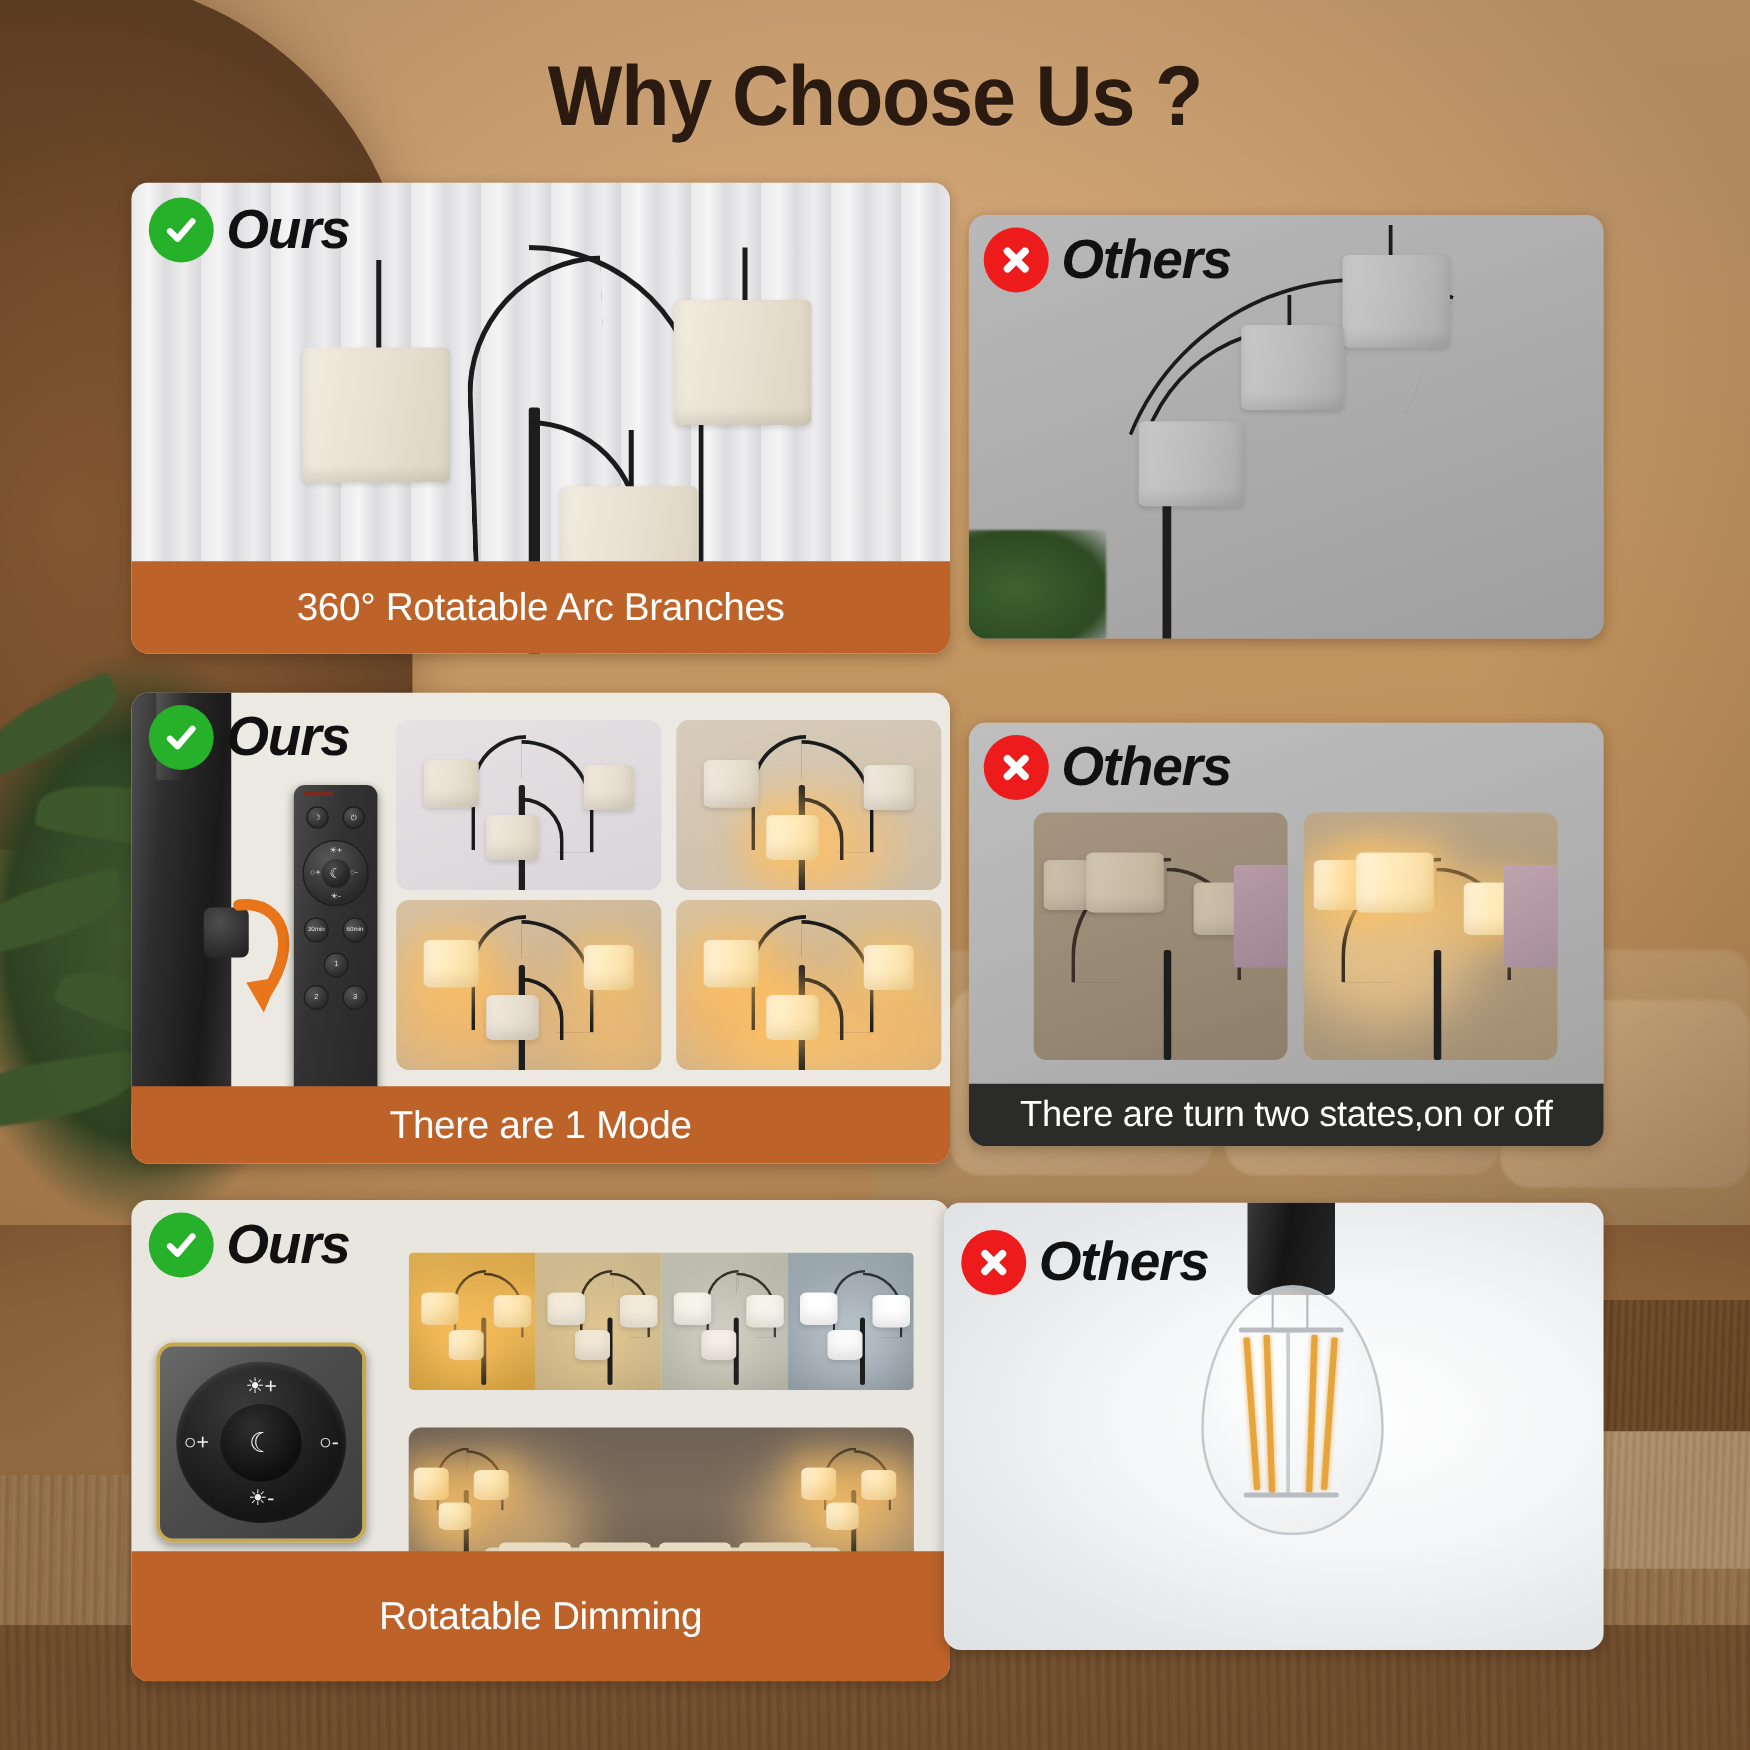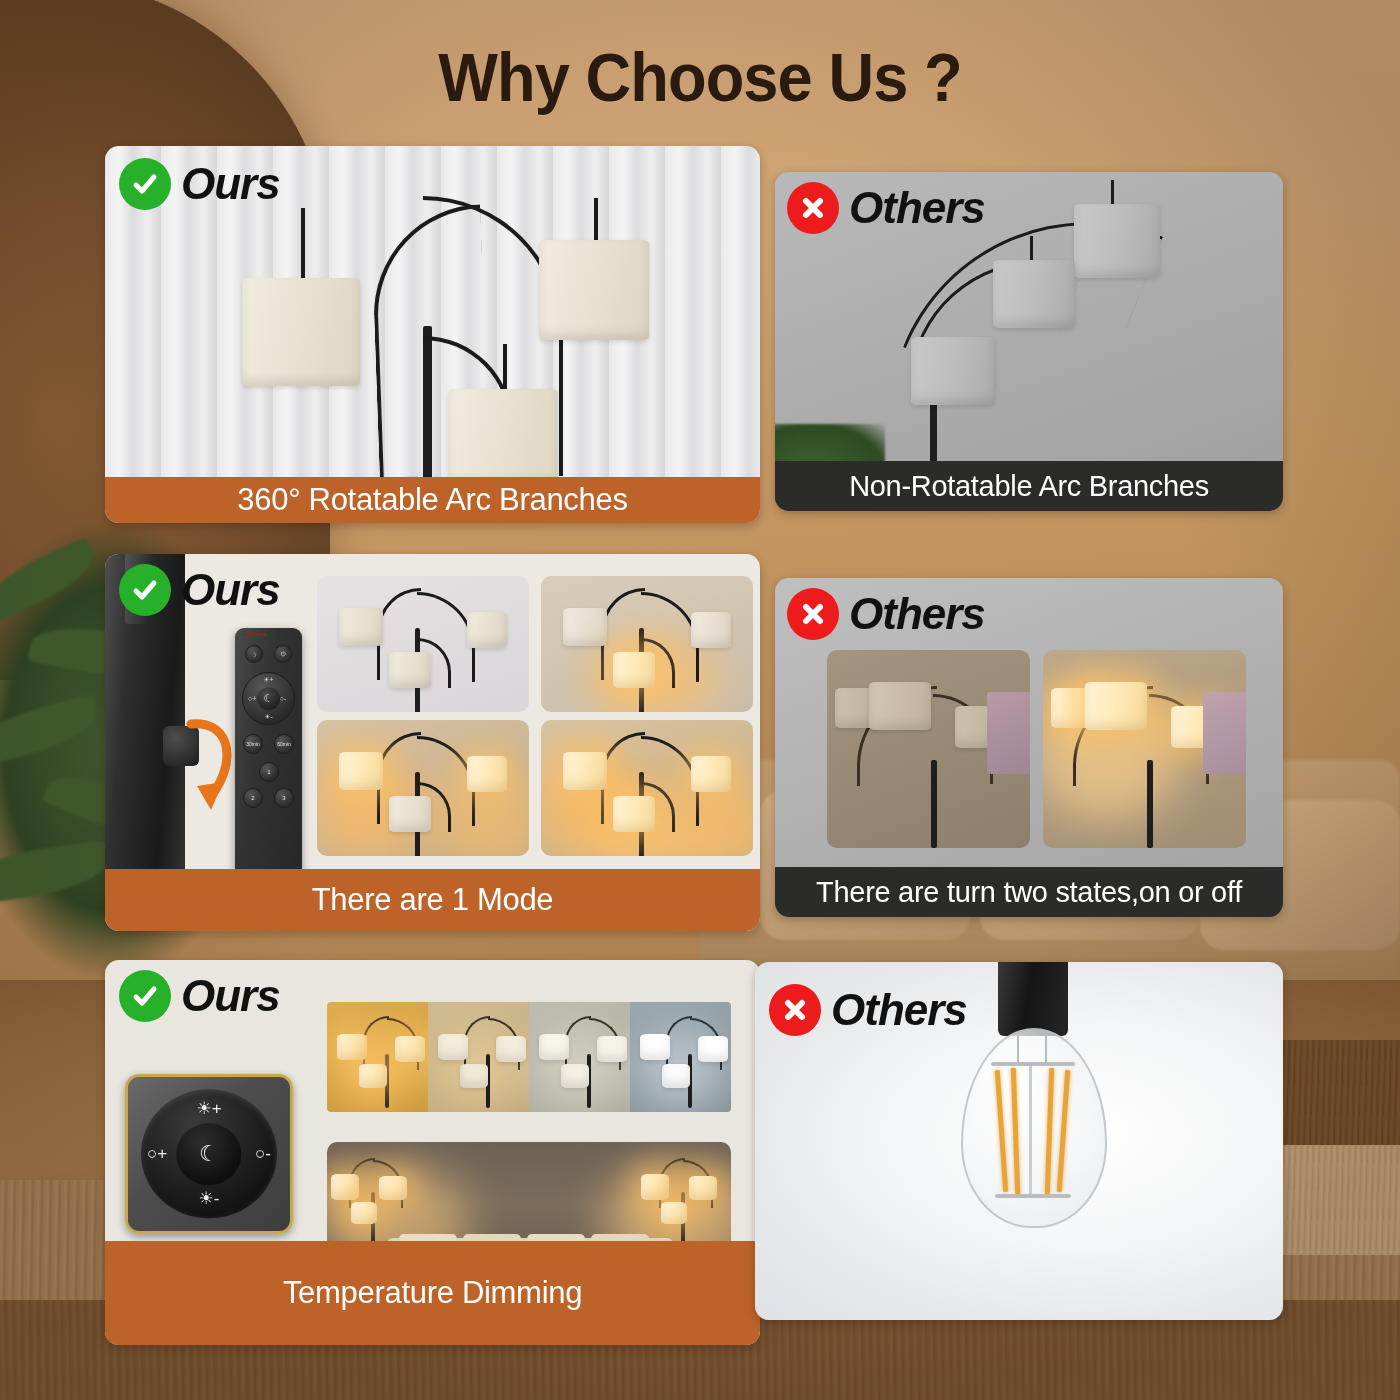--- a/index.html
+++ b/index.html
@@ -267,21 +267,21 @@
       </div>
     </div>
     <div class="badge" style="left:14px; top:12px;">
       <div class="circle ok">
         <svg width="30" height="30" viewBox="0 0 30 30">
             <path d="M6 16 L12 22 L24 8" stroke="#fff" stroke-width="5" fill="none" stroke-linecap="round" stroke-linejoin="round"></path>
           </svg>
       </div>
       <div class="lbl">Ours</div>
     </div>
-    <div class="caption ours" style="height:46px;">360° Rotatable Arc Branches</div>
+    <div class="caption ours" style="height:74px;">360° Rotatable Arc Branches</div>
   </div>
 
   <div class="panel" style="left:775px; top:172px; width:508px; height:339px;">
     <div class="photo" style="background:linear-gradient(160deg,#b9b9b9,#a9a9a9 60%,#9f9f9f 100%);">
       <div class="pole" style="left:155px; top:170px; width:7px; height:170px;"></div>
       <div style="position:absolute;left:158px;top:20px;width:200px;height:200px;border-left:3px solid #1b1b1b;border-top:3px solid #1b1b1b;border-radius:200px 0 0 0;transform:rotate(22deg);"></div>
       <div style="position:absolute;left:158px;top:70px;width:130px;height:140px;border-left:3px solid #1b1b1b;border-top:3px solid #1b1b1b;border-radius:140px 0 0 0;transform:rotate(20deg);"></div>
       <div style="position:absolute;left:336px;top:8px;width:3px;height:40px;background:#1b1b1b;"></div>
       <div style="position:absolute;left:255px;top:64px;width:3px;height:36px;background:#1b1b1b;"></div>
       <div class="shade gray" style="left:299px; top:32px;  width:86px;  height:74px;"></div>
@@ -291,21 +291,20 @@
       <div style="position:absolute;left:-10px;top:252px;width:120px;height:96px;background:radial-gradient(ellipse at 40% 50%, #3f6330, #2d4a22 70%, rgba(45,74,34,0) 100%);filter:blur(.8px);"></div>
     </div>
     <div class="badge" style="left:12px; top:10px;">
       <div class="circle no">
         <svg width="30" height="30" viewBox="0 0 30 30">
             <path d="M8 8 L22 22 M22 8 L8 22" stroke="#fff" stroke-width="6" stroke-linecap="round"></path>
           </svg>
       </div>
       <div class="lbl">Others</div>
     </div>
-    <div class="caption others" style="height:50px;">Non-Rotatable Arc Branches</div>
   </div>
 
   <div class="panel" style="left:105px; top:554px; width:655px; height:377px;">
     <div class="photo" style="background:#ece9e2;">
 
       <div style="position:absolute;left:-10px;top:-6px;width:90px;height:336px;background:linear-gradient(95deg,#5b5b5b,#2f2f2f 35%,#1a1a1a 75%,#333 100%);border-radius:4px;"></div>
       <div style="position:absolute;left:20px;top:-10px;width:26px;height:80px;background:linear-gradient(95deg,#555,#222);border-radius:3px;"></div>
       <div style="position:absolute;left:58px;top:172px;width:36px;height:40px;background:radial-gradient(circle at 35% 30%,#4e4e4e,#1c1c1c);border-radius:6px;"></div>
 
       <div class="rot-arrow" style="left:78px; top:152px; width:64px; height:110px;">
@@ -499,21 +498,21 @@
     </div>
     <div class="badge" style="left:14px; top:10px;">
       <div class="circle ok">
         <svg width="30" height="30" viewBox="0 0 30 30">
             <path d="M6 16 L12 22 L24 8" stroke="#fff" stroke-width="5" fill="none" stroke-linecap="round" stroke-linejoin="round"></path>
           </svg>
       </div>
       <div class="lbl">Ours</div>
     </div>
     <div class="caption ours" style="height:104px; flex-direction:column; gap:2px;">
-      <span>Temperature Dimming</span>
+      <span>Rotatable Dimming</span>
     </div>
   </div>
 
   <div class="panel" style="left:755px; top:962px; width:528px; height:358px;">
     <div class="photo" style="background:radial-gradient(ellipse at 62% 48%, #ffffff 0%, #f4f5f6 42%, #e6e8ea 72%, #dfe2e4 100%);">
 
       <div style="position:absolute;left:243px;top:-8px;width:70px;height:82px;background:linear-gradient(100deg,#3a3a3a,#151515 45%,#262626 100%);border-radius:0 0 6px 6px;"></div>
 
       <div class="bulb-glass" style="left:206px; top:66px; width:146px; height:200px;"></div>
 

